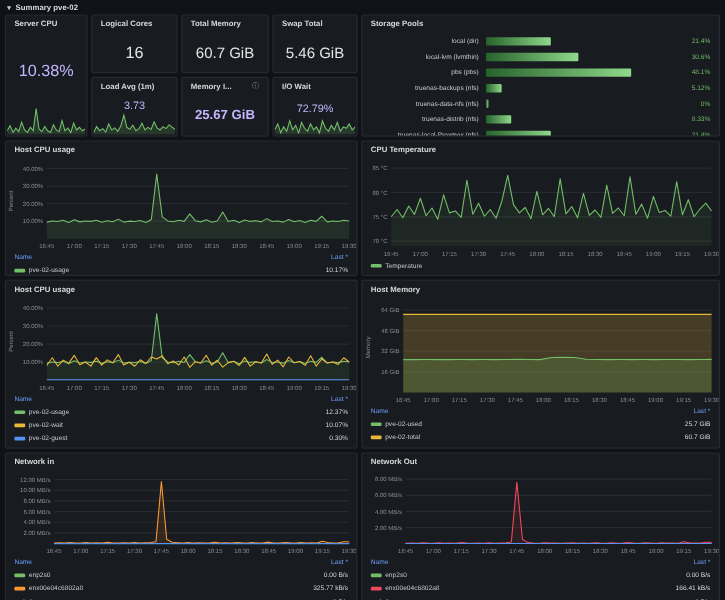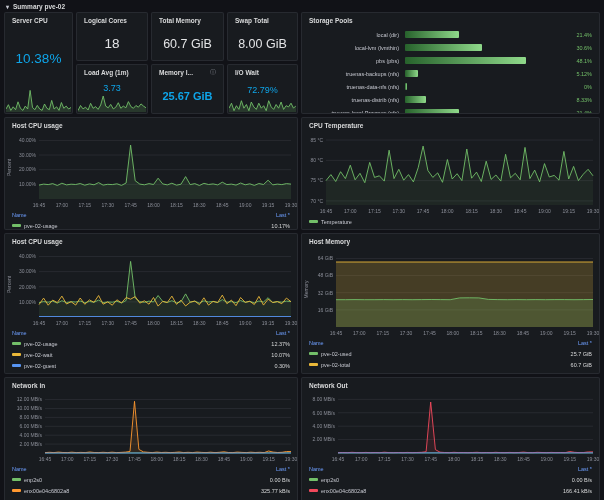--- a/index.html
+++ b/index.html
@@ -7,21 +7,21 @@
        font-family:"Liberation Sans",sans-serif;color:#d8d9da;}
   .panel{position:absolute;background:#181b1f;border:1px solid rgba(204,204,220,0.09);
          border-radius:2px;box-sizing:border-box;overflow:hidden;}
   .pt{height:13px;line-height:13px;padding:1px 7px 0;font-size:6.5px;font-weight:600;
       color:#d8d9da;white-space:nowrap;overflow:hidden;display:flex;align-items:center;justify-content:space-between;}
   .stat{display:flex;flex-direction:column;}
   .sv{flex:1;display:flex;align-items:center;justify-content:center;z-index:2;}
   .big{font-size:13.5px;font-weight:500;color:#e3e4e6;}
   .mid{font-size:11px;font-weight:700;}
   .sml{font-size:9px;font-weight:500;}
-  .green{color:#0ea5e9;}
+  .green{color:#c4b5fd;}
   .spark{position:absolute;left:1px;right:1px;bottom:1px;z-index:1;}
   .cplot{width:100%;}
   .legend{padding:0 7px;}
   .lg-h{display:flex;justify-content:space-between;height:10px;align-items:center;
         font-size:5.5px;color:#6e9fff;}
   .lg-r{display:flex;align-items:center;gap:3px;height:11px;font-size:5.5px;color:#c7c9d1;}
   .lg-sw{display:inline-block;width:9px;height:3px;border-radius:1px;flex:0 0 auto;}
   .lg-v{margin-left:auto;color:#d8d9da;}
   .sp-rows{padding:1px 7px 0;}
   .sp-row{display:grid;grid-template-columns:96px 1fr 36px;align-items:center;height:13px;}
@@ -56,39 +56,39 @@
         <polyline points="0.0,23.0 2.4,18.7 4.8,24.4 7.2,20.8 9.6,23.7 12.0,15.8 14.4,22.3 16.9,24.4 19.3,20.1 21.7,23.0 24.1,4.4 26.5,21.5 28.9,23.7 31.3,19.4 33.7,23.0 36.1,24.4 38.5,18.0 40.9,22.3 43.3,23.7 45.7,14.4 48.1,23.0 50.6,20.8 53.0,24.4 55.4,16.5 57.8,22.3 60.2,20.1 62.6,23.0 65.0,21.5 " fill="none" stroke="#73bf69" stroke-width="0.9"></polyline>
       </svg>
     </div>
 </div>
 
 <div class="panel stat" style="left:76px;top:12px;width:72px;height:49px;">
   <div class="pt">
       <span>Logical Cores</span>
     </div>
   <div class="sv">
-      <span class="big">18</span>
+      <span class="big">16</span>
     </div>
 </div>
 
 <div class="panel stat" style="left:151px;top:12px;width:73px;height:49px;">
   <div class="pt">
       <span>Total Memory</span>
     </div>
   <div class="sv">
       <span class="big" style="font-size:12.5px;">60.7 GiB</span>
     </div>
 </div>
 
 <div class="panel stat" style="left:227px;top:12px;width:71px;height:49px;">
   <div class="pt">
       <span>Swap Total</span>
     </div>
   <div class="sv">
-      <span class="big" style="font-size:12.5px;">8.00 GiB</span>
+      <span class="big" style="font-size:12.5px;">5.46 GiB</span>
     </div>
 </div>
 
 <div class="panel stat" style="left:76px;top:64px;width:72px;height:50px;">
   <div class="pt">
       <span>Load Avg (1m)</span>
     </div>
   <div class="sv" style="padding-bottom:16px;">
       <span class="sml green">3.73</span>
     </div>

